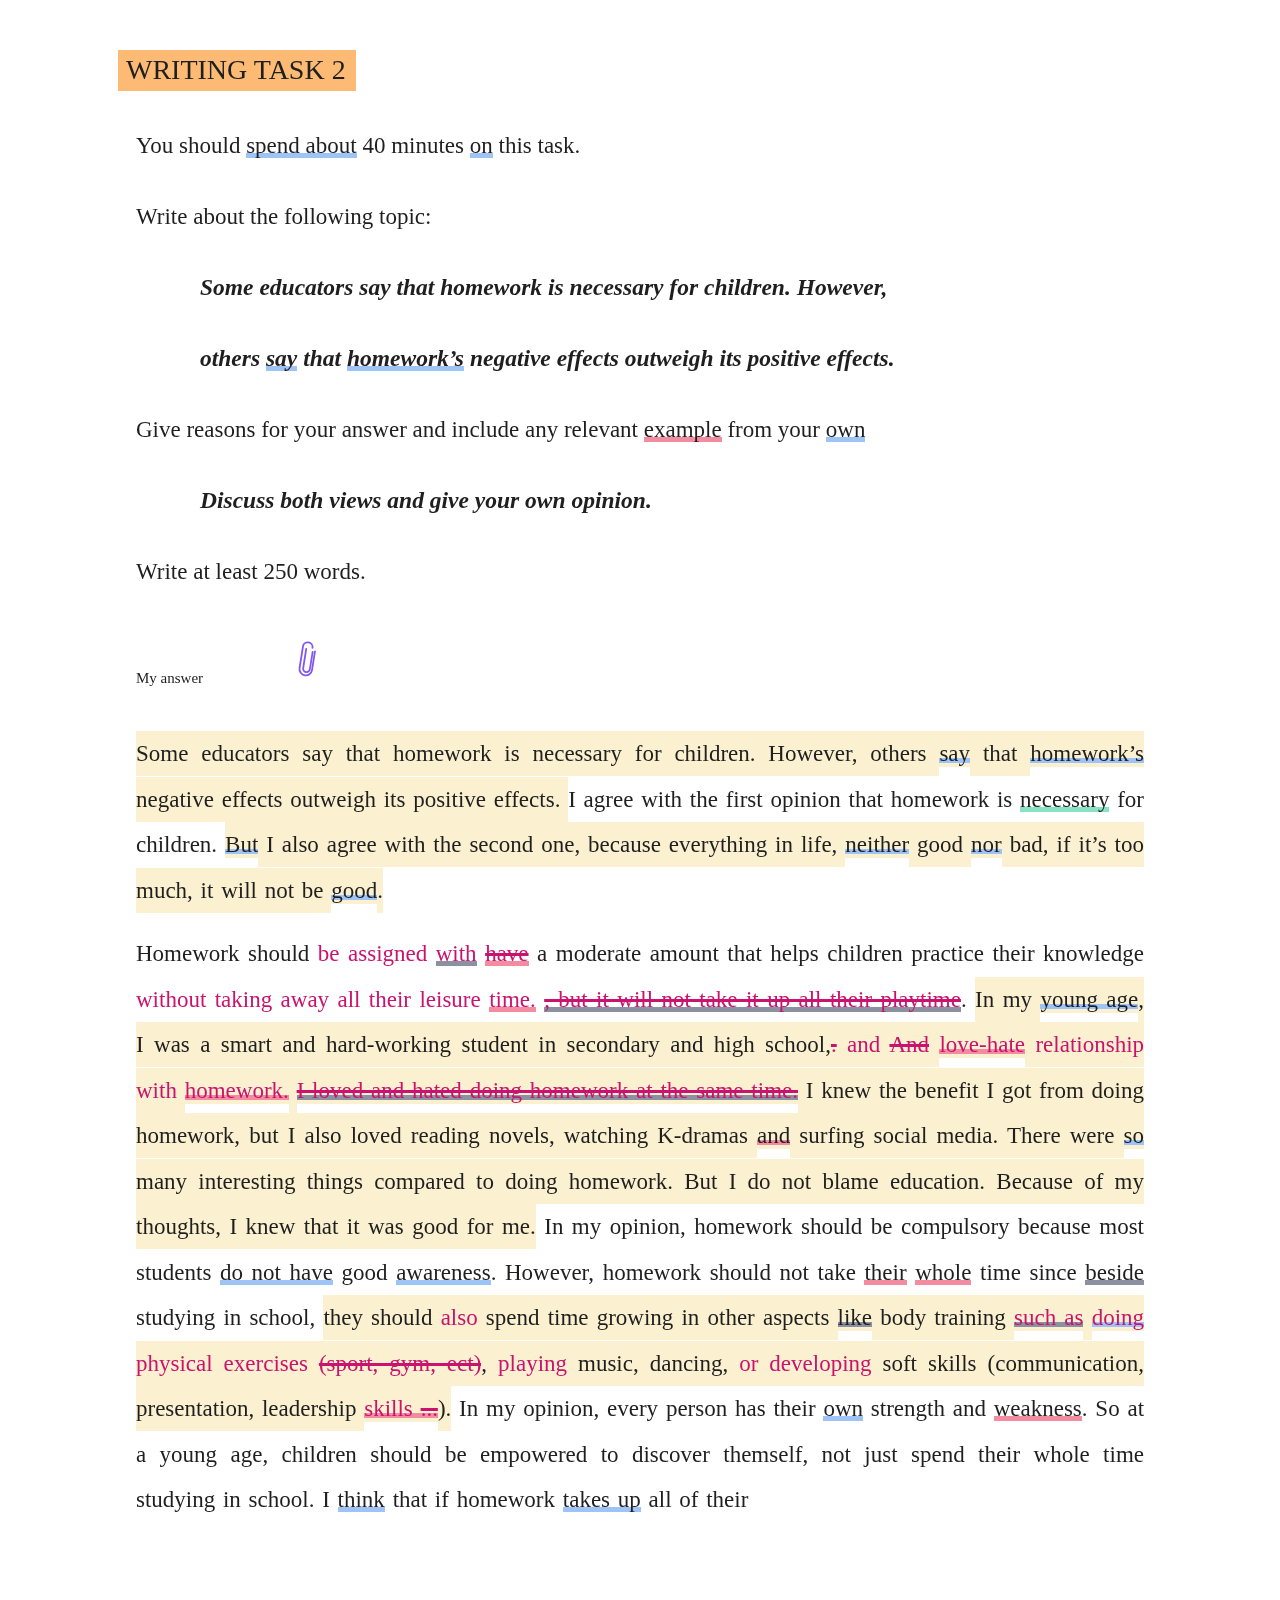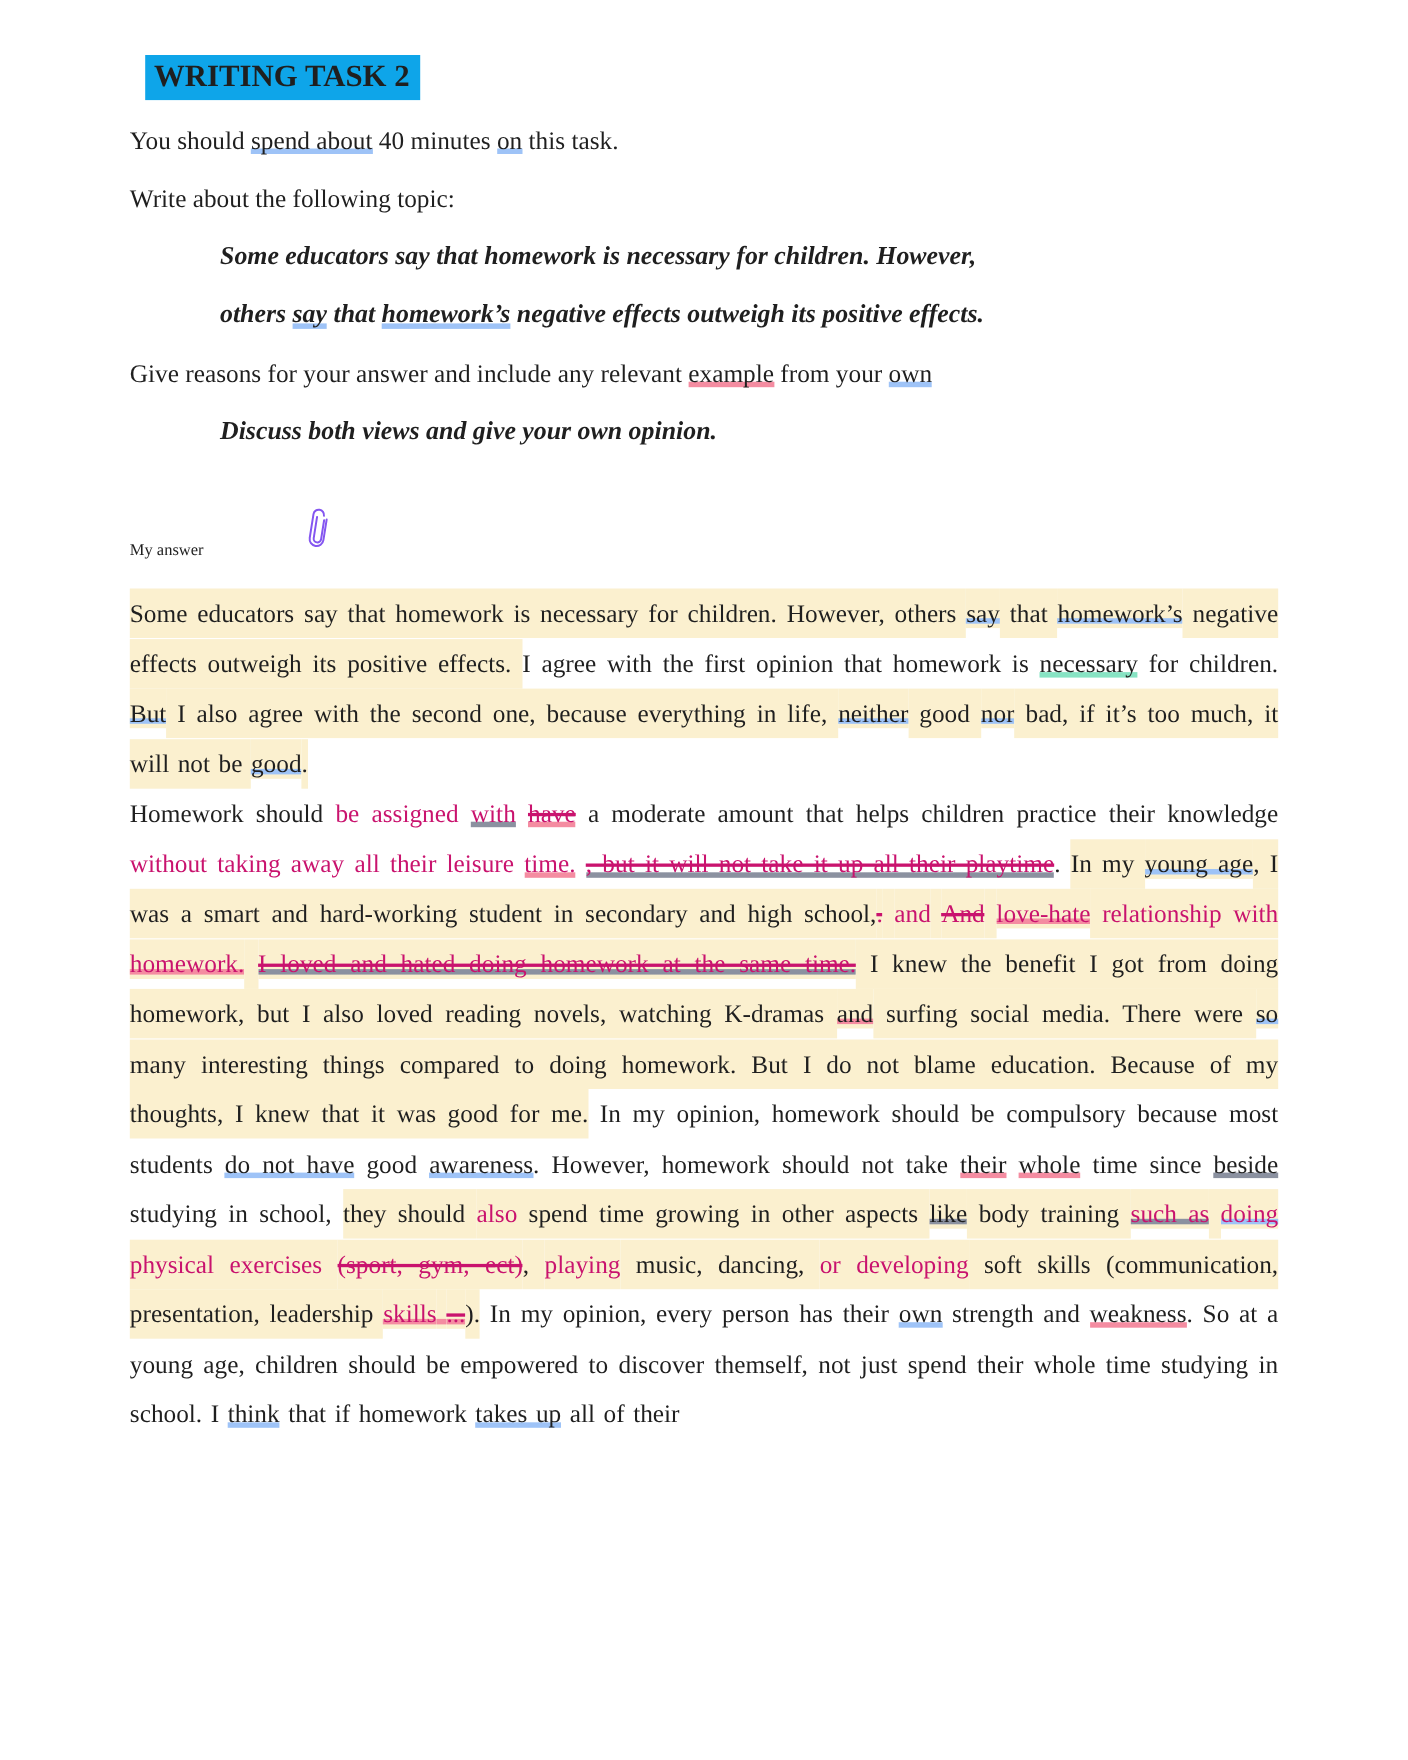--- a/index.html
+++ b/index.html
@@ -5,25 +5,25 @@
   html,body { margin:0; padding:0; background:#ffffff; }
   body {
     width:1280px; height:1600px; overflow:hidden;
     font-family:"Liberation Serif","DejaVu Serif",serif;
     color:#1f1f1f;
   }
   .page { padding:50px 118px 0 118px; }
 
   .title {
     display:inline-block;
-    font-size:28px; font-weight:bold; margin:0 0 10px 14px;
-    background:#0ea5e9; padding:4px 10px 5px 8px;
+    font-size:28px; font-weight:normal; margin:0 0 10px 0;
+    background:#fdba74; padding:4px 10px 5px 8px;
   }
 
-  .blk { margin:0; }
+  .blk { margin:18px; }
   .line        { font-size:23px; line-height:53px; }
   .topic-line  { font-size:23.5px; line-height:53px; font-weight:bold; font-style:italic; margin-left:82px; }
   .answer-heading { font-size:15px; font-weight:normal; margin-top:48px; line-height:47px; }
   .answer      { font-size:23px; line-height:45.5px; text-align:justify; word-spacing:2px; }
   .comment     { font-size:23px; line-height:45.5px; color:#c9136e; }
 
   .pink   { color:#c9136e; }
   .strike { text-decoration:line-through; text-decoration-thickness:2.5px; }
 
   .hl { background-color:#fbf0cf; padding-top:10px; padding-bottom:10px; }
@@ -50,20 +50,21 @@
 
 <div class="page">
   <h1 class="title">WRITING TASK 2</h1>
   <div id="doc-blocks">
       <div class="blk line"><span>You should </span><span class="u-blue">spend about</span><span> 40 minutes </span><span class="u-blue">on</span><span> this task.</span></div>
       <div class="blk line"><span>Write about the following topic:</span></div>
       <div class="blk topic-line"><span>Some educators say that homework is necessary for children. However,</span></div>
       <div class="blk topic-line"><span>others </span><span class="u-blue">say</span><span> that </span><span class="u-blue">homework’s</span><span> negative effects outweigh its positive effects.</span></div>
       <div class="blk line"><span>Give reasons for your answer and include any relevant </span><span class="u-red">example</span><span> from your </span><span class="u-blue">own</span></div>
       <div class="blk topic-line"><span>Discuss both views and give your own opinion.</span></div>
+      <div class="blk line"><span>Write at least 250 words.</span></div>
       <div class="blk answer-heading"><span>My answer</span>
   <span class="paperclip">
     <svg width="28" height="48" viewBox="0 0 28 48" aria-hidden="true">
       <g fill="none" stroke="#8456f0" stroke-width="1.8" stroke-linecap="round" transform="rotate(9 14 24)">
         <path d="M18.5 11 a4.8 4.8 0 0 0 -9.6 0 L8.9 33 a6.3 6.3 0 0 0 12.6 0 L21.5 14"></path>
         <path d="M12.5 13 L12.5 32.5 a3.4 3.4 0 0 0 6.8 0 L19.3 15"></path>
       </g>
     </svg>
   </span>
 </div>

